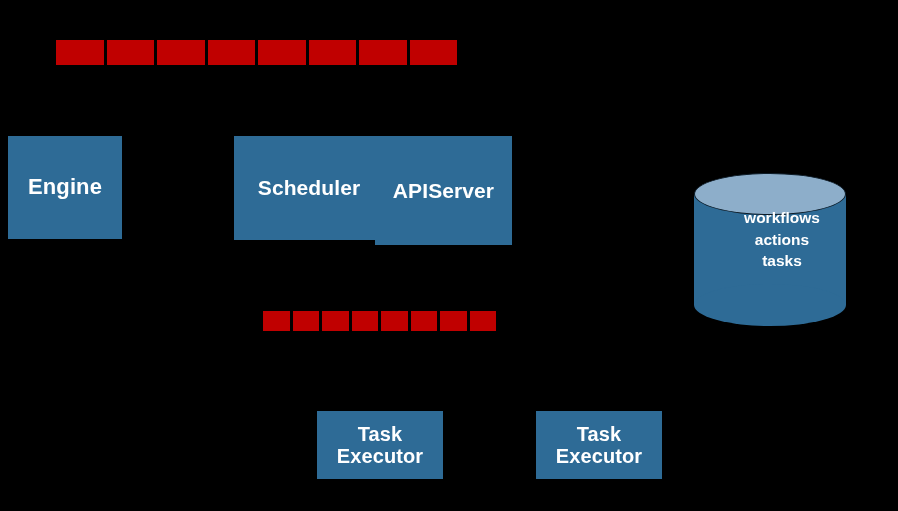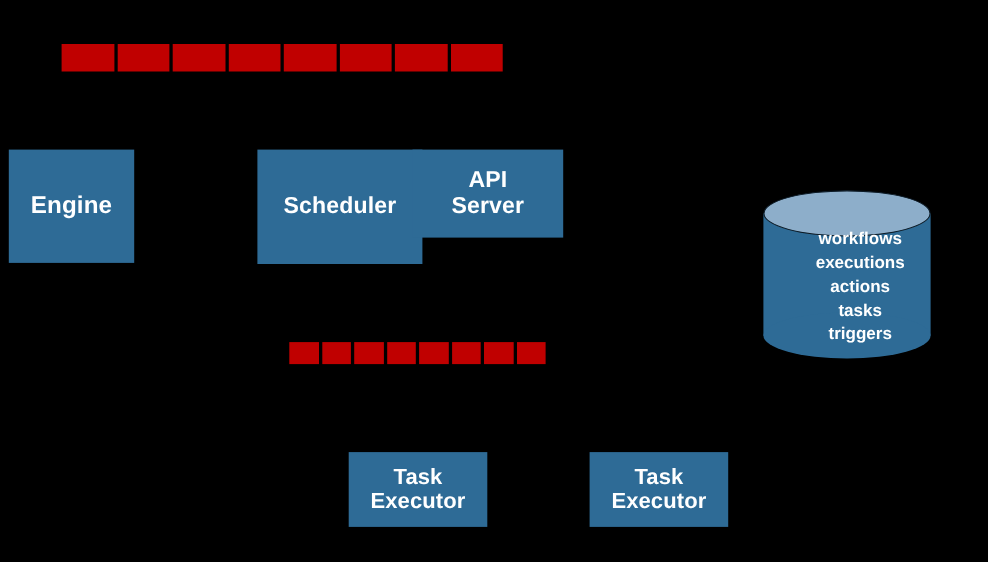--- a/index.html
+++ b/index.html
@@ -114,21 +114,21 @@
   </div>
 
   <div class="node svc-box" style="left:8px; top:136px; width:114px; height:103px; font-size:22px;">
     <span>Engine</span>
   </div>
 
   <div class="node svc-box" style="left:210px; top:136px; width:150px; height:104px; font-size:21px;margin-left:24px;">
     <span>Scheduler</span>
   </div>
 
-  <div class="node svc-box" style="left:375px; top:136px; width:137px; height:80px; font-size:21px; flex-direction:column;">
+  <div class="node svc-box" style="left:375px; top:136px; width:137px; height:109px; font-size:21px; flex-direction:row;">
     <span>API</span>
     <span>Server</span>
   </div>
 
   <div class="queue-bar" id="lower-queue-bar" style="left:263px; top:311px; width:233px; height:20px;">
     <div class="queue-seg"></div>
     <div class="queue-seg"></div>
     <div class="queue-seg"></div>
     <div class="queue-seg"></div>
     <div class="queue-seg"></div>
@@ -140,24 +140,22 @@
   <div class="cylinder" style="left:694px; top:173px; width:152px; height:153px;">
 
     <div class="cyl-body" style="top:21px; height:111px;"></div>
 
     <div class="cyl-bottom-shade" style="height:42px;"></div>
 
     <div class="cyl-top" style="height:42px;"></div>
 
     <div class="cyl-labels" style="top:34px;">
       <div>workflows</div>
-      <div>executions</div>
       <div>actions</div>
       <div>tasks</div>
-      <div>triggers</div>
     </div>
   </div>
 
   <div class="node svc-box" style="left:317px; top:411px; width:126px; height:68px; font-size:20px; flex-direction:column;">
     <span>Task</span>
     <span>Executor</span>
   </div>
 
   <div class="node svc-box" style="left:536px; top:411px; width:126px; height:68px; font-size:20px; flex-direction:column;">
     <span>Task</span>

